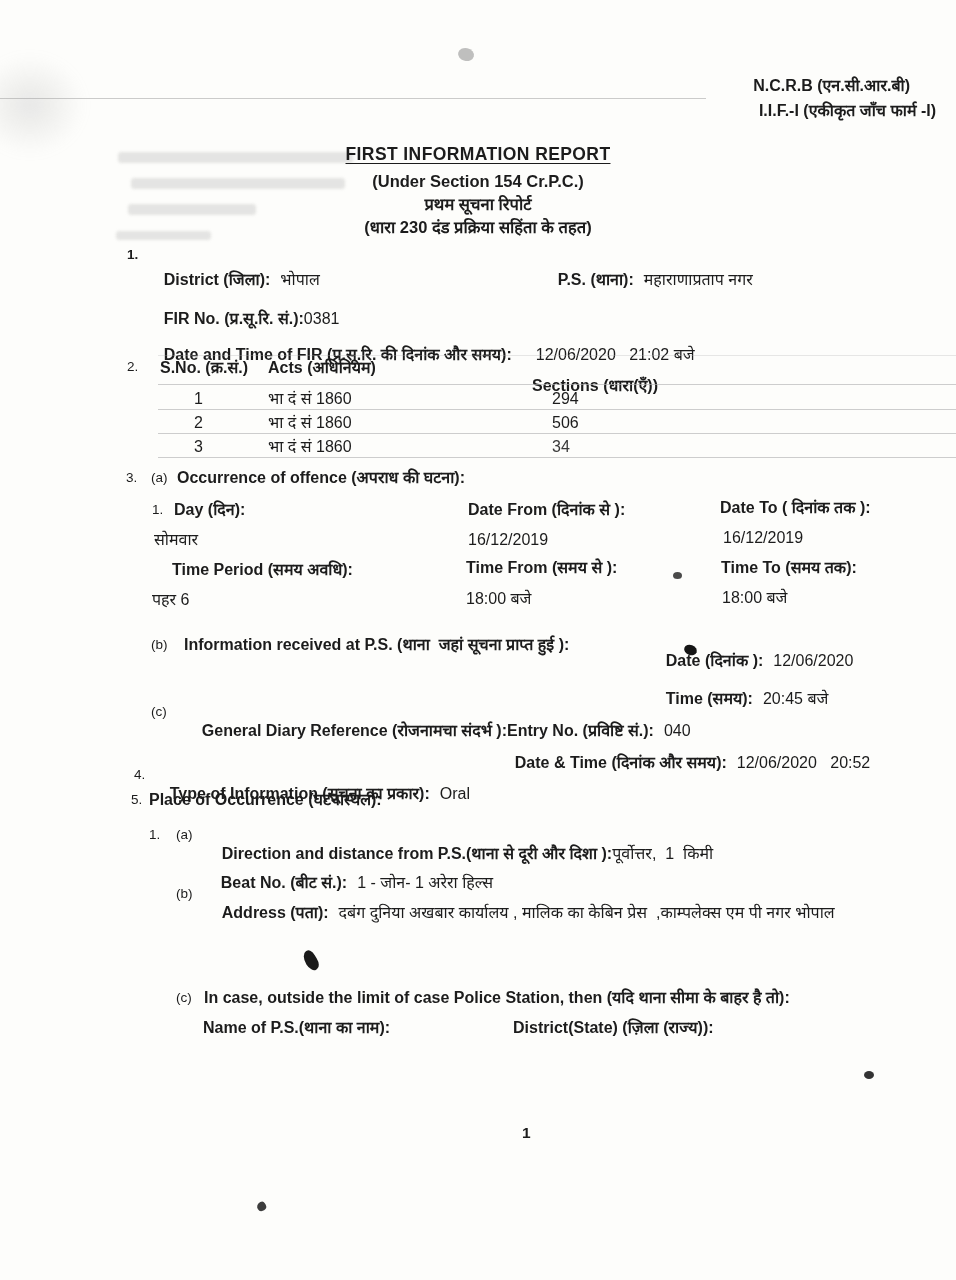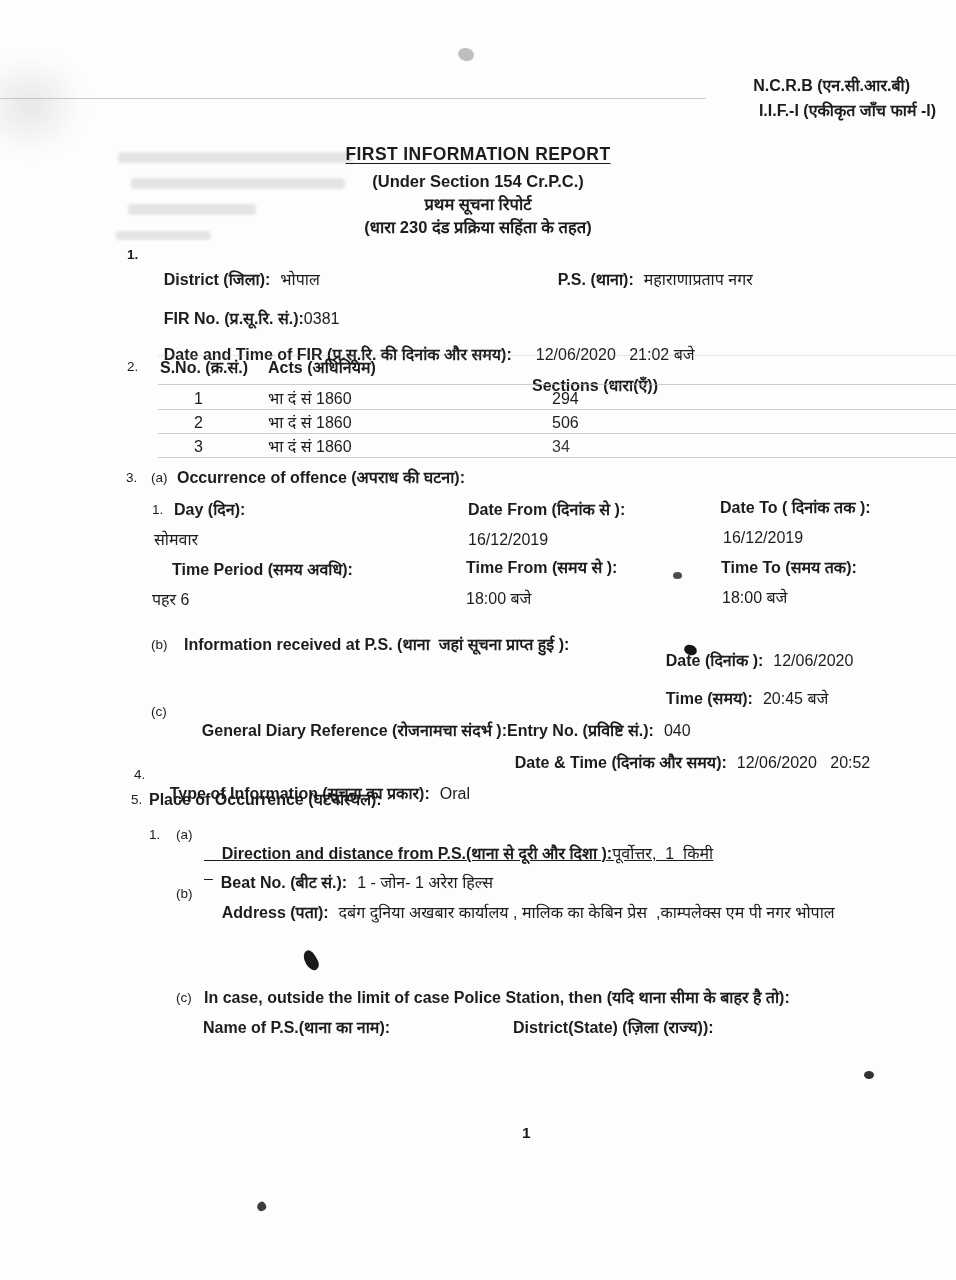--- a/index.html
+++ b/index.html
@@ -130,21 +130,21 @@
   <div class="t sm" style="left:134px; top:767px;">4.</div>
   <div class="t" style="left:152px; top:765px;">
     <span class="b">Type of Information (सूचना का प्रकार):</span><span class="gap-sm"></span><span>Oral</span>
   </div>
 
   <div class="t sm" style="left:131px; top:792px;">5.</div>
   <div class="t b" style="left:149px; top:790px;">Place of Occurrence (घटनास्थल):</div>
 
   <div class="t sm" style="left:149px; top:827px;">1.</div>
   <div class="t sm" style="left:176px; top:827px;">(a)</div>
-  <div class="t" style="left:204px; top:825px;text-decoration:underline;">
+  <div class="t" style="left:204px; top:825px;">
     <span class="b">Direction and distance from P.S.(थाना से दूरी और दिशा ):</span><span>पूर्वोत्तर,  1  किमी</span>
   </div>
   <div class="t" style="left:203px; top:854px;">
     <span class="b">Beat No. (बीट सं.):</span><span class="gap-sm"></span><span>1 - जोन- 1 अरेरा हिल्स</span>
   </div>
   <div class="t sm" style="left:176px; top:886px;">(b)</div>
   <div class="t" style="left:204px; top:884px;">
     <span class="b">Address (पता):</span><span class="gap-sm"></span><span>दबंग दुनिया अखबार कार्यालय , मालिक का केबिन प्रेस  ,काम्पलेक्स एम पी नगर भोपाल</span>
   </div>
 

